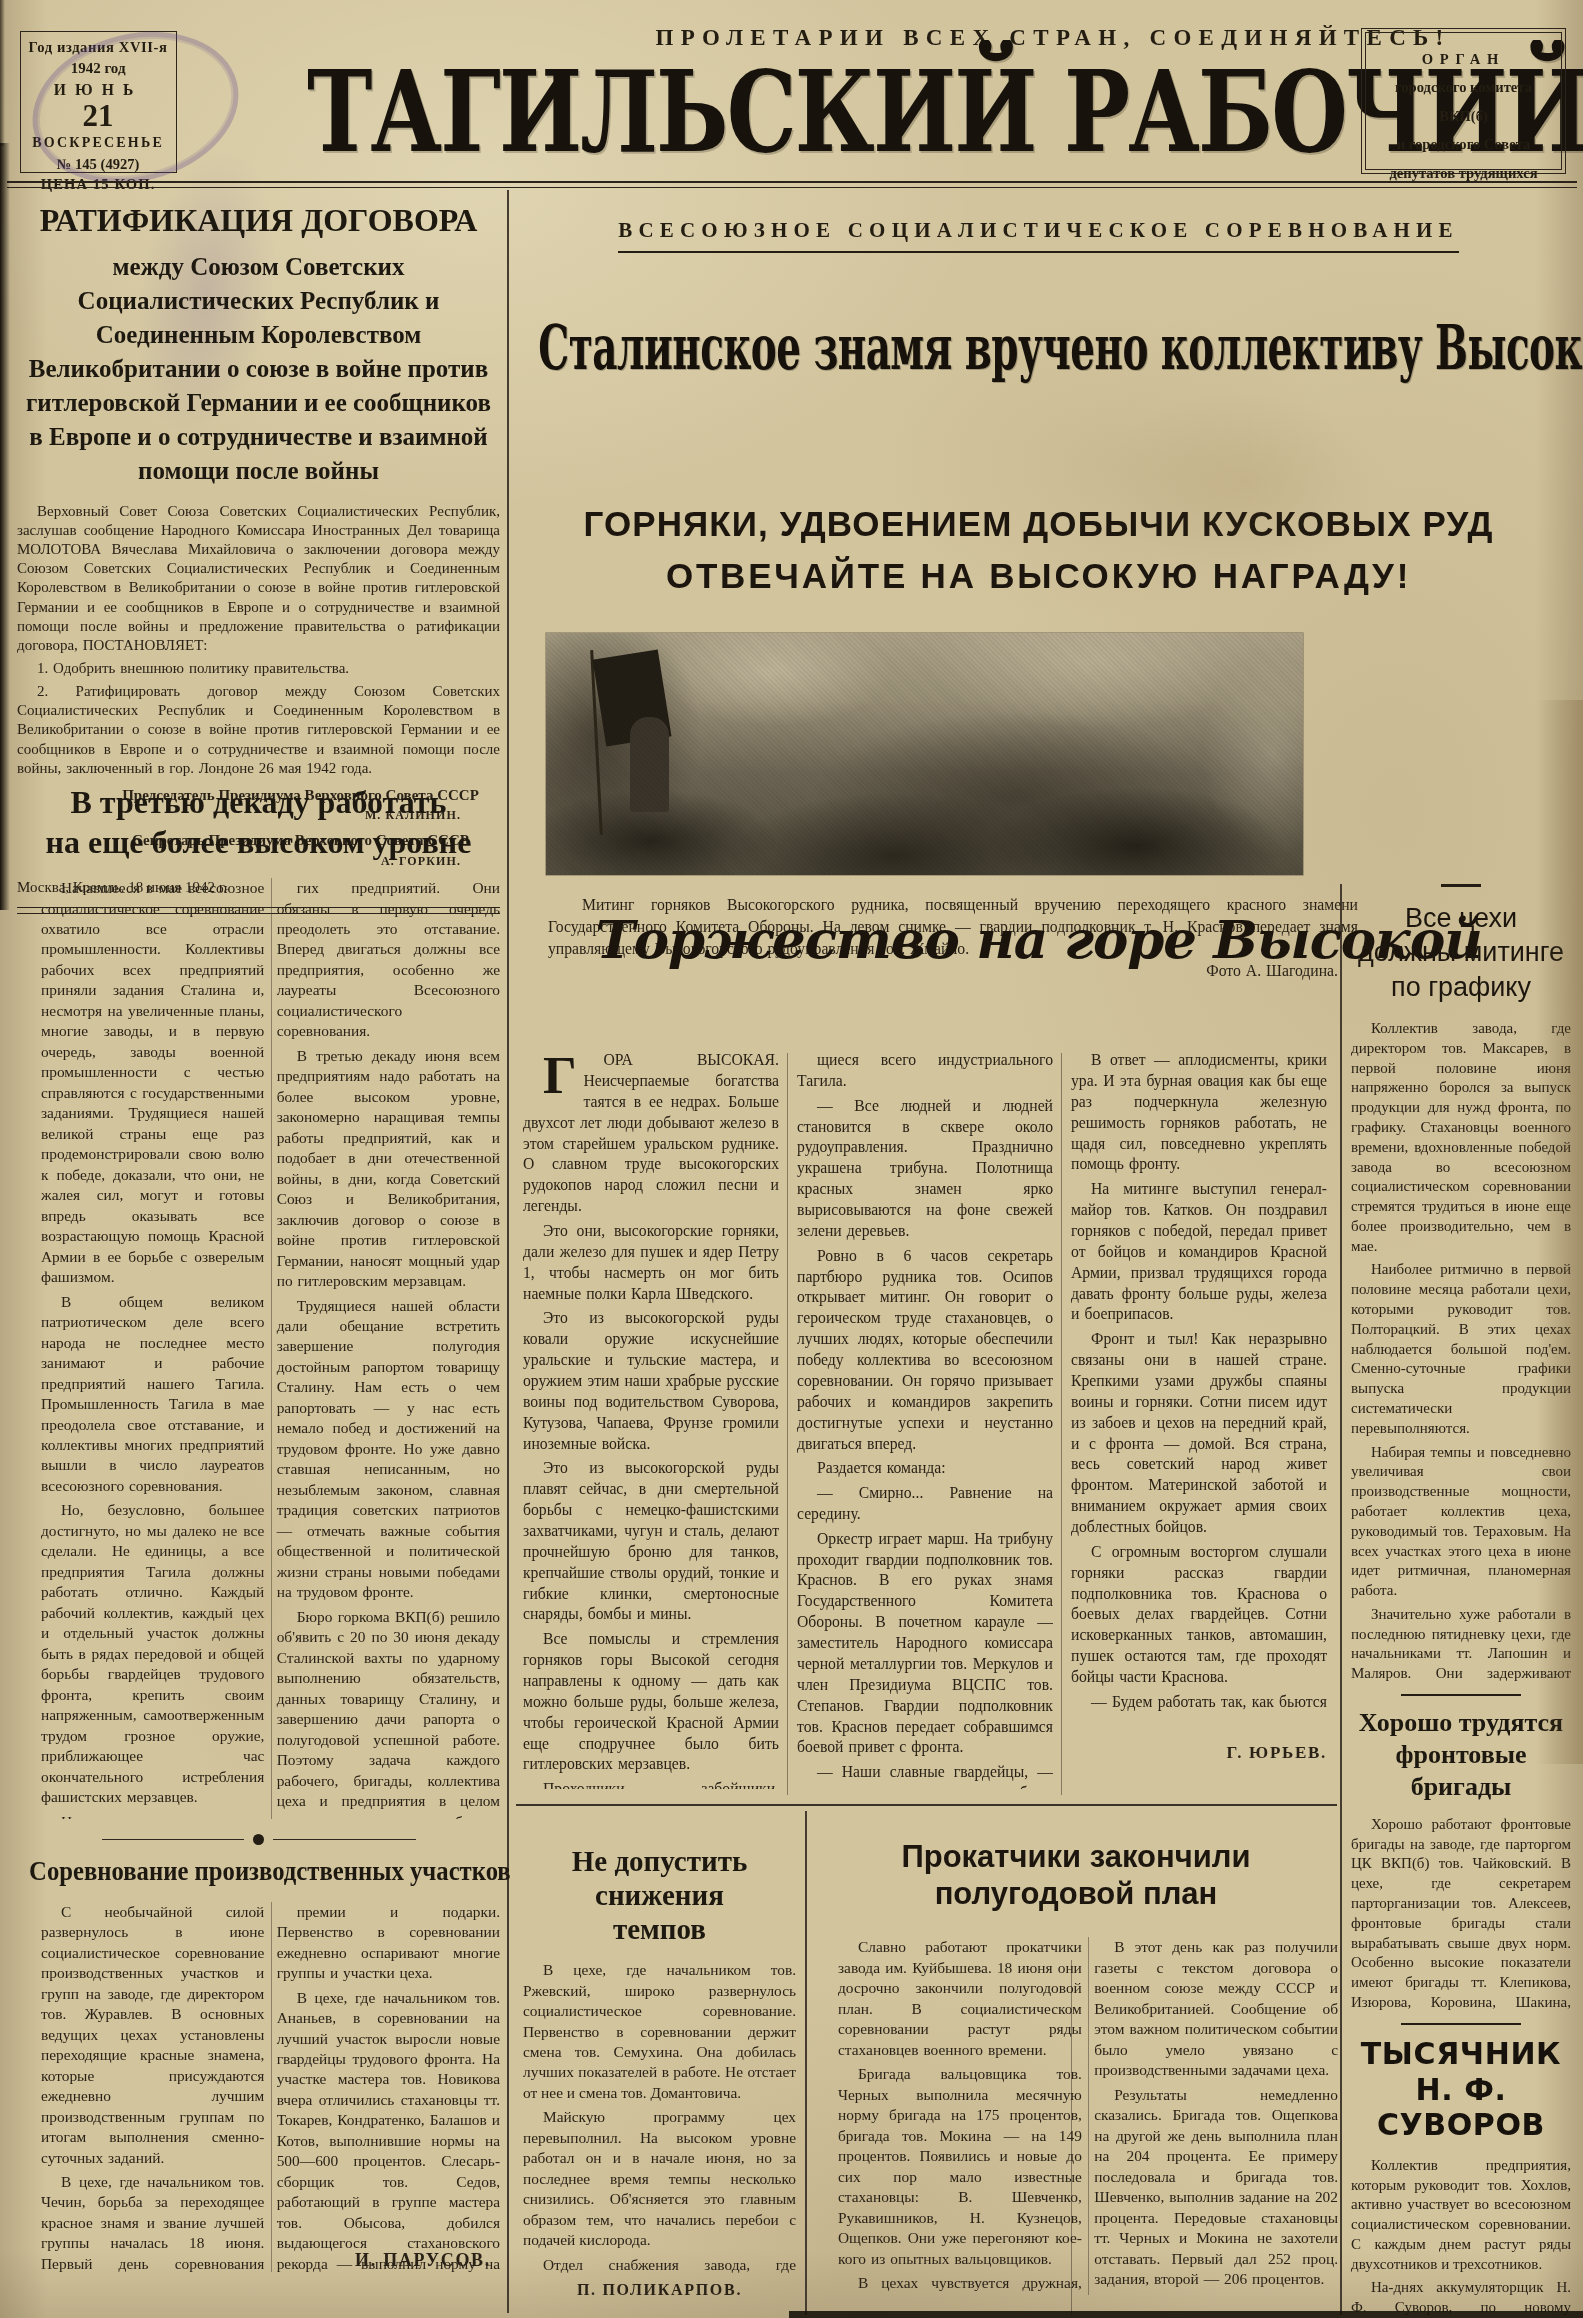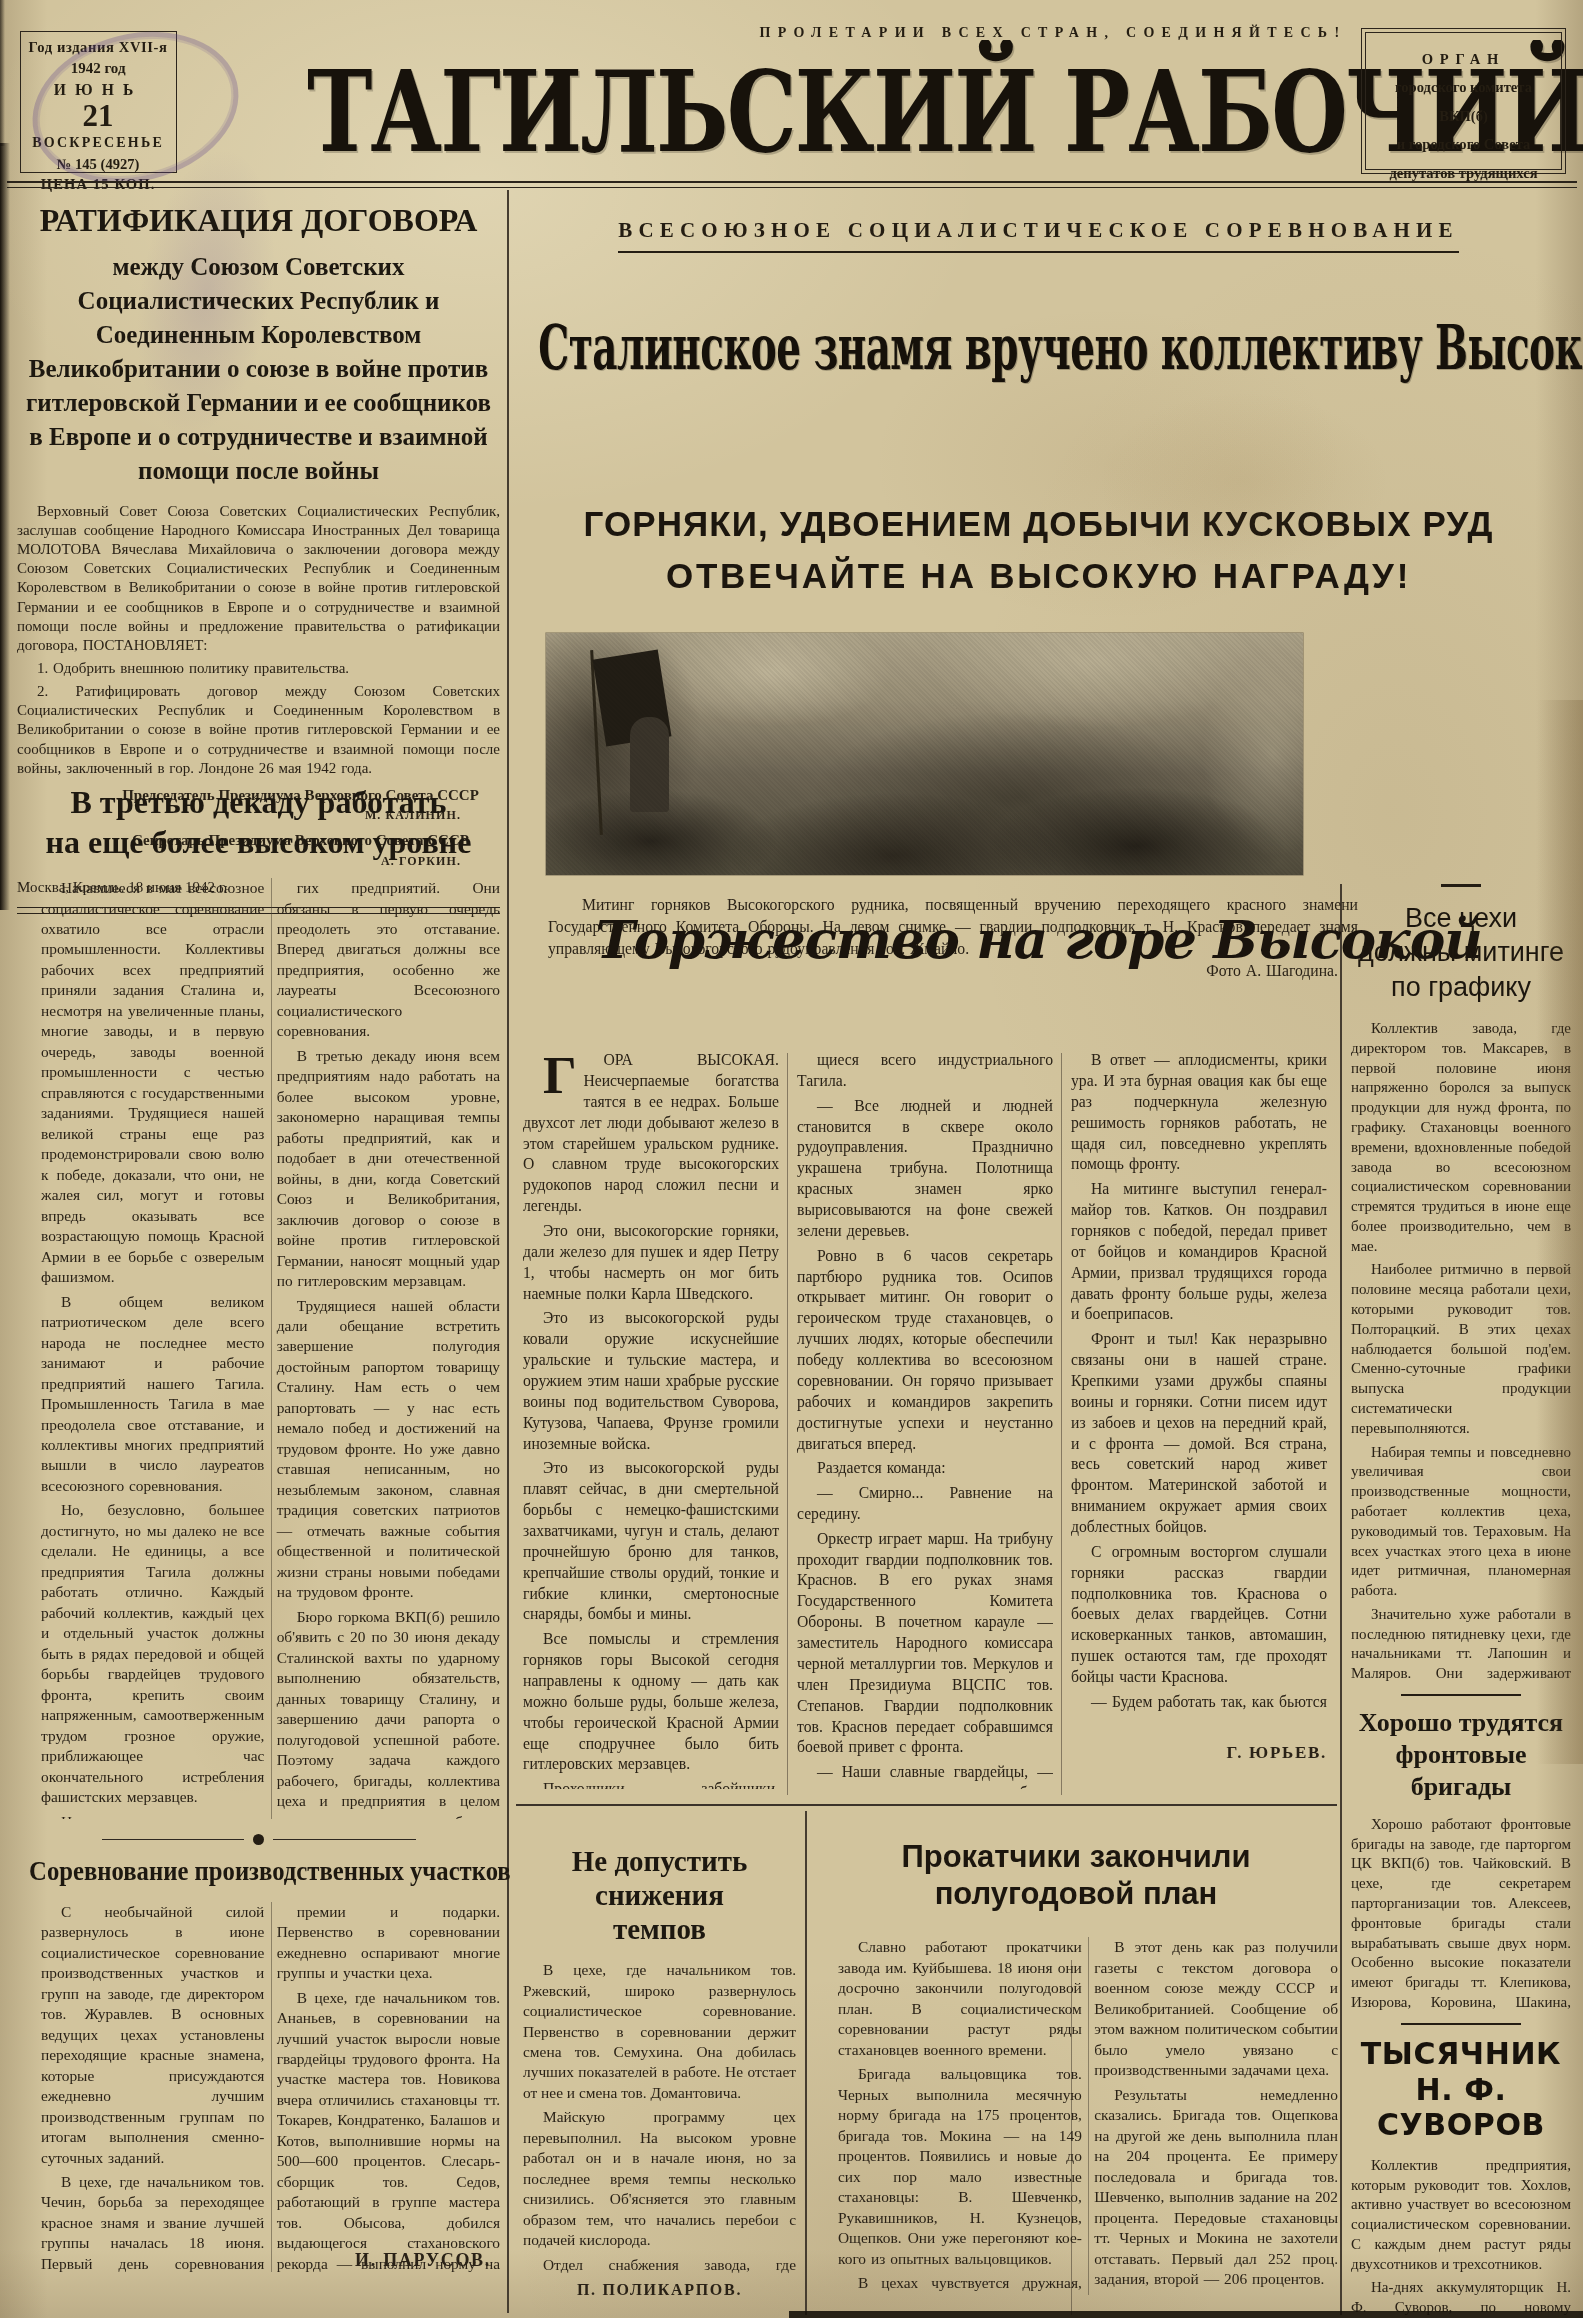--- a/index.html
+++ b/index.html
@@ -12,21 +12,21 @@
       radial-gradient(336px 224px at 70% 20%, rgba(135,105,60,0.10), transparent 70%),
       linear-gradient(90deg, rgba(90,70,40,0.22), rgba(90,70,40,0) 3%, rgba(90,70,40,0) 97%, rgba(90,70,40,0.25)),
       linear-gradient(0deg, rgba(90,70,40,0.18), rgba(90,70,40,0) 3%);
     font-family:"Liberation Serif", serif; color:#2a2217;}
   .abs{position:absolute;}
   .c{text-align:center;}
   p{margin:0 0 3.9px 0;text-indent:20px;text-align:justify;}
   .bt{font-size:15.7px;line-height:1.33;word-spacing:1.1px;margin-left:24px;}
 
   
-  .slogan{left:560px;top:25px;width:986px;font-size:14px;font-weight:bold;letter-spacing:7.3px;color:#241d12;}
+  .slogan{left:560px;top:25px;width:986px;font-size:23px;font-weight:bold;letter-spacing:7.3px;color:#241d12;}
   .issue-box{left:19.6px;top:31px;width:157px;height:142px;border:1.7px solid #2c251c;padding-top:6.7px;box-sizing:border-box;}
   .issue-box div{text-align:center;font-weight:bold;color:#241d12;}
   .ib-a{font-size:14.6px;letter-spacing:0.6px;margin-bottom:4.5px;}
   .ib-b{font-size:15px;margin-bottom:3.4px;}
   .ib-c{font-size:15.7px;letter-spacing:9px;margin-bottom:1.1px;}
   .ib-day{font-size:31px;line-height:1;margin-bottom:4.5px;}
   .ib-d{font-size:14px;letter-spacing:2.2px;margin-bottom:4.5px;}
   .ib-e{font-size:14.6px;margin-bottom:3.4px;}
   .ib-f{font-size:14.6px;letter-spacing:1.1px;}
   .stamp{left:31px;top:34px;width:199px;height:137px;border:5px solid rgba(96,70,140,0.30);border-radius:50%;

